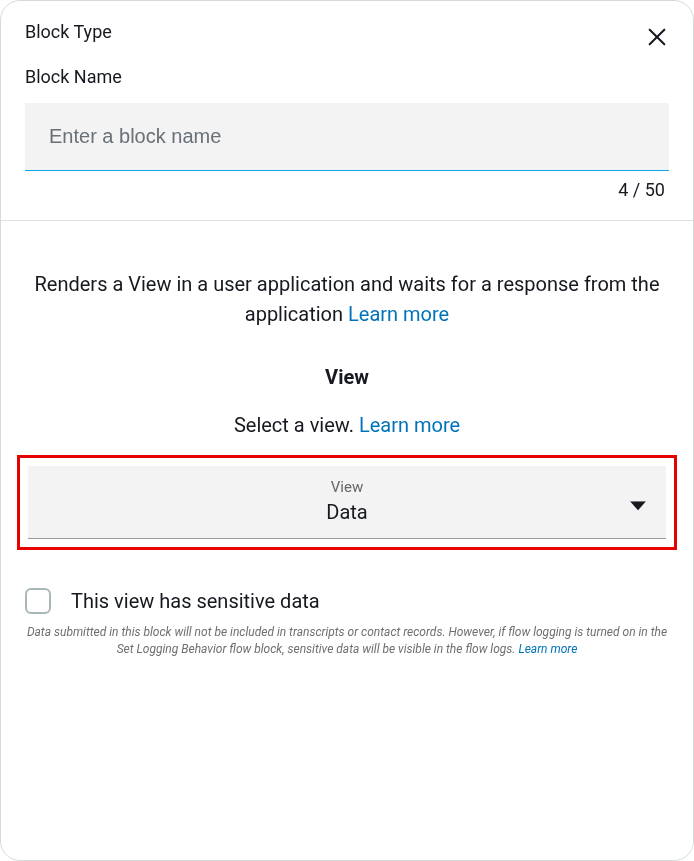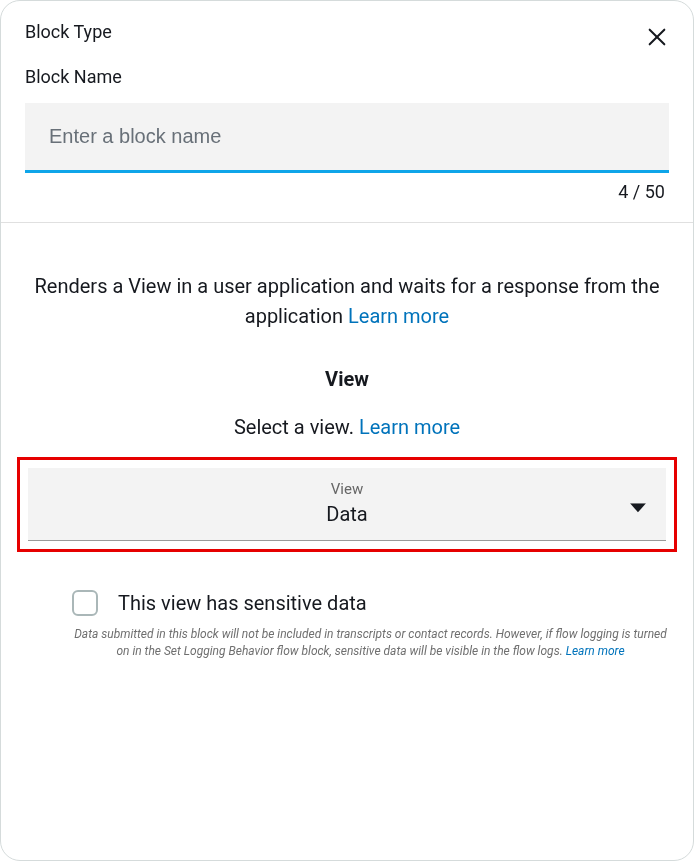--- a/index.html
+++ b/index.html
@@ -62,21 +62,21 @@
     .block-name-section {
       padding: 0 24px 20px 24px;
     }
     .block-name-label {
       font-size: 18px;
       color: #16191f;
       margin-bottom: 16px;
     }
     .block-name-input-wrap {
       background: #f3f3f3;
-      border-bottom: 3px solid #0ea5e9;
+      border-bottom: 1px solid #0ea5e9;
       padding: 22px 24px;
     }
     .block-name-input {
       width: 100%;
       background: transparent;
       border: none;
       font-size: 20px;
       color: #687078;
       outline: none;
     }
@@ -147,21 +147,20 @@
       right: 20px;
       top: 50%;
       transform: translateY(-30%);
     }
     .dropdown-caret svg {
       width: 16px;
       height: 10px;
     }
     .checkbox-section {
       margin-top: 38px;
-      margin-left: 47px;
     }
     .checkbox-row {
       display: flex;
       align-items: center;
       gap: 20px;
       margin-bottom: 10px;
     }
     .checkbox-box {
       width: 26px;
       height: 26px;

